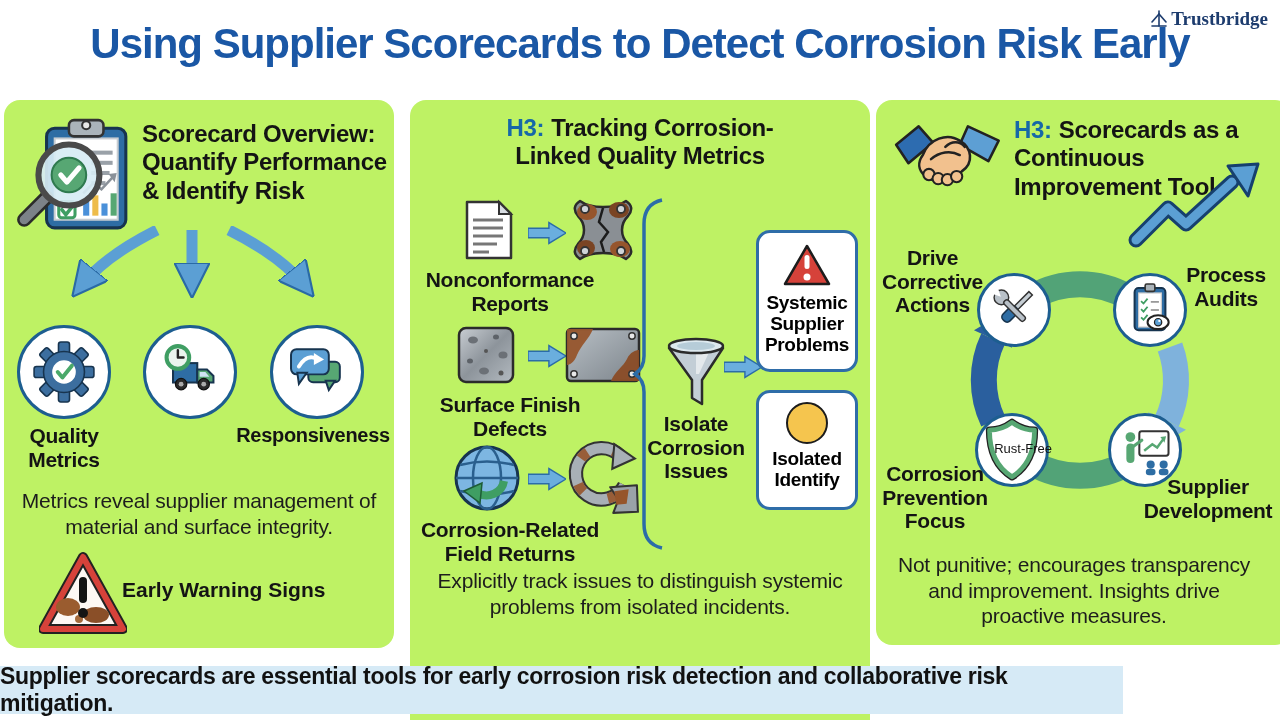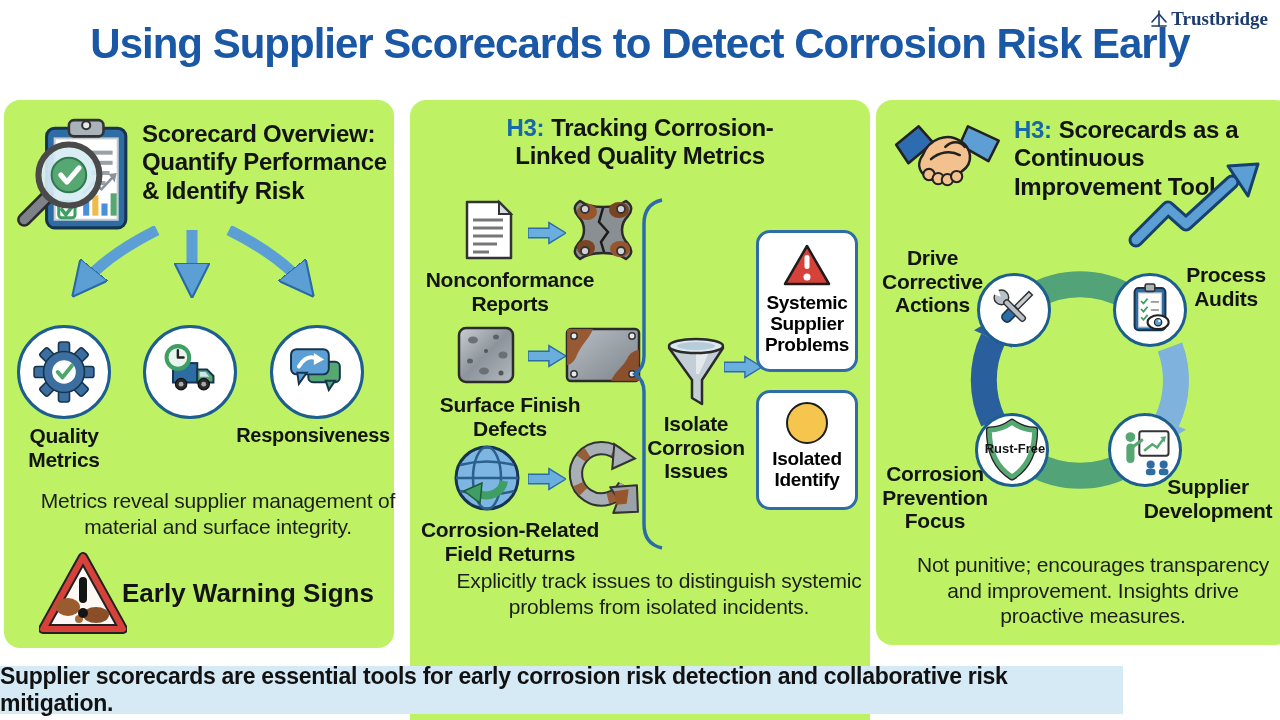--- a/index.html
+++ b/index.html
@@ -31,30 +31,30 @@
     background:#bef264;
     border-radius:16px;
     top:100px;
   }
   #panel1 { left:4px;   width:390px; height:548px; }
   #panel2 { left:410px; width:460px; height:706px; }
   #panel3 { left:876px; width:415px; height:545px; }
 
   .panel-title { font-size:24px; font-weight:700; color:#141414; line-height:1.18; letter-spacing:-0.3px; }
   .h3prefix { color:#1668a8; margin-right:7px; }
-  .note { font-size:21px; color:#1d1d1d; text-align:center; line-height:1.22; letter-spacing:-0.2px;margin-left:19px; }
+  .note { font-size:21px; color:#1d1d1d; text-align:center; line-height:1.22; letter-spacing:-0.2px; }
   .iconlabel { font-size:21px; font-weight:700; color:#141414; text-align:center; line-height:1.12; letter-spacing:-0.3px; }
 
   
   .metric-circle {
     width:94px; height:94px; border-radius:50%;
     background:#ffffff; border:3px solid #1d5e90;
     display:flex; align-items:center; justify-content:center;
   }
-  .warn-label { font-size:26px; font-weight:700; color:#141414; }
+  .warn-label { font-size:21px; font-weight:700; color:#141414; }
 
   
   .row-arrow { width:38px; height:26px; }
   .outcome-box {
     width:102px; background:#ffffff;
     border:3px solid #2f6da8; border-radius:14px;
     display:flex; flex-direction:column; align-items:center;
     padding-top:9px;
   }
   .outcome-label { font-size:19px; font-weight:700; text-align:center; line-height:1.1; margin-top:5px; letter-spacing:-0.3px; }
@@ -62,21 +62,21 @@
 
   
   .cycle-node {
     width:74px; height:74px; border-radius:50%;
     background:#ffffff; border:3px solid #1d5e90;
     display:flex; align-items:center; justify-content:center;
     position:absolute;
   }
   .shield-text {
     position:absolute; left:0; top:26px; width:74px;
-    text-align:center; font-size:13px; font-weight:700; color:#141414; line-height:1.05;
+    text-align:right; font-size:13px; font-weight:400; color:#141414; line-height:1.05;
   }
 
   
   .footer-band {
     top:666px; left:0; width:1123px; height:48px;
     background:#d6eaf6;
     display:flex; align-items:center; justify-content:center;
   }
   .footer-text { font-size:23px; font-weight:700; color:#111; letter-spacing:-0.3px; }
 </style>

